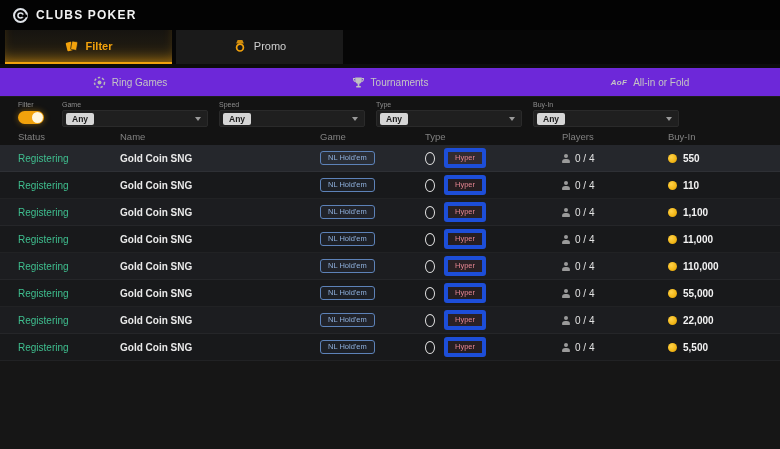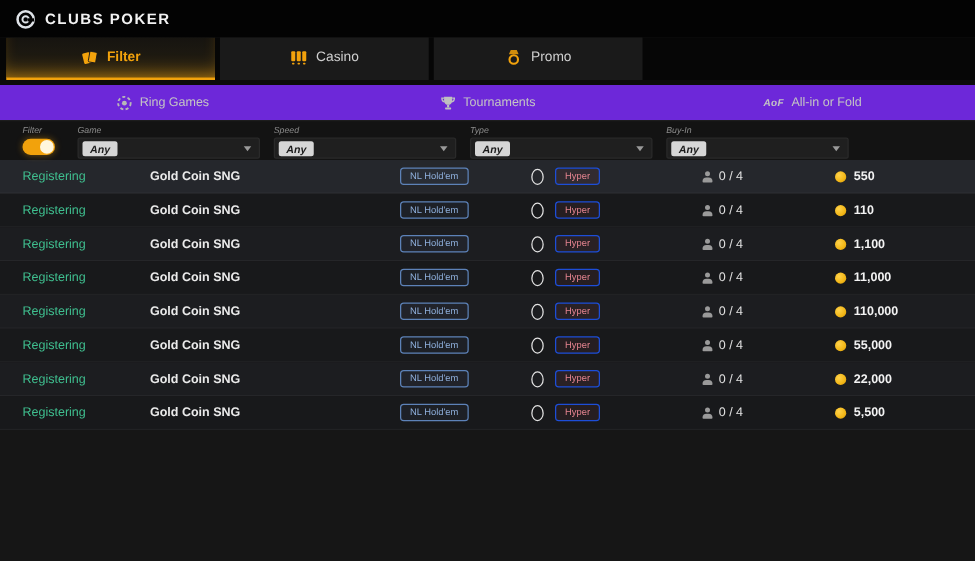--- a/index.html
+++ b/index.html
@@ -43,21 +43,21 @@
     flex:1 1 20%; display:flex; align-items:center; justify-content:center; gap:6px;
     font-size:10px; color:#c4c4c4; cursor:pointer; height:100%;
   }
   .subtab.active { color:#f2a20c; font-weight:700; }
   .subtab .sicon { width:13px; height:13px; display:inline-block; }
   .aof-glyph { font-size:8px; font-weight:700; font-style:italic; color:#c4c4c4; letter-spacing:.3px; }
 
   
   .filters {
     height:32px; background:#131313; display:flex; align-items:flex-start;
-    padding:3px 0 0 18px; border-top:1px solid #1d1d1d;font-style:italic;
+    padding:3px 0 0 18px; border-top:1px solid #1d1d1d;
   }
   .microlabel { font-size:7px; color:#8d8d8d; line-height:9px; display:block; }
   .toggle-wrap { width:34px; margin-right:10px; }
   .toggle {
     margin-top:2px; width:26px; height:13px; border-radius:7px; background:#f2a20c;
     position:relative; cursor:pointer; box-shadow:0 0 6px rgba(242,162,12,.45);
   }
   .toggle .knob {
     position:absolute; right:1px; top:1px; width:11px; height:11px; border-radius:50%;
     background:#fff6dd;
@@ -89,21 +89,21 @@
   }
   .tbody .trow:nth-child(odd) { background:#1c1d20; }
   .tbody .trow:first-child { background:#25272c; }
   .c-status { color:#3fbf8f; }
   .c-name { color:#eaeaea; font-weight:700; }
   .badge {
     display:inline-block; font-size:7.5px; font-weight:400; padding:2px 7px;
     border-radius:3px; line-height:1;
   }
   .badge-blue { color:#8fb0dd; border:1px solid #5d82b8; background:rgba(93,130,184,.07); }
-  .badge-red  { color:#e58490; border:1px solid #1d4ed8; background:rgba(224,96,110,.07); }
+  .badge-red  { color:#e58490; border:4px solid #1d4ed8; background:rgba(224,96,110,.07); }
   .c-type { display:flex; align-items:center; gap:9px; }
   .ring-icon {
     width:10px; height:13px; border:1.6px solid #e2e2e2; border-radius:50%;
     display:inline-block; flex:0 0 auto;
   }
   .c-players { display:flex; align-items:center; gap:5px; color:#e2e2e2; }
   .person-icon { width:8px; height:9px; position:relative; display:inline-block; }
   .person-icon::before {
     content:""; position:absolute; left:2px; top:0; width:4px; height:4px;
     border-radius:50%; background:#9a9a9a;
@@ -132,33 +132,20 @@
     <span class="brand-name">CLUBS POKER</span>
   </div>
 
   <div class="maintabs">
     <div class="maintab active">
       <svg class="ticon" viewBox="0 0 14 14">
         <rect x="1.5" y="3.2" width="6" height="8.6" rx="1" fill="#f2a20c" transform="rotate(-14 4.5 7.5)"></rect>
         <rect x="6.2" y="2.4" width="6" height="8.6" rx="1" fill="#f2a20c" stroke="#1a1a1a" stroke-width="0.7" transform="rotate(10 9.2 6.7)"></rect>
       </svg>
       <span>Filter</span>
-    </div>
-    <div class="maintab">
-      <svg class="ticon" viewBox="0 0 14 14">
-        <g fill="#f2a20c">
-          <rect x="1" y="2" width="3.2" height="8" rx="0.8"></rect>
-          <rect x="5.4" y="2" width="3.2" height="8" rx="0.8"></rect>
-          <rect x="9.8" y="2" width="3.2" height="8" rx="0.8"></rect>
-          <rect x="1.6" y="11.2" width="2" height="1.4" rx="0.6"></rect>
-          <rect x="6" y="11.2" width="2" height="1.4" rx="0.6"></rect>
-          <rect x="10.4" y="11.2" width="2" height="1.4" rx="0.6"></rect>
-        </g>
-      </svg>
-      <span>Casino</span>
     </div>
     <div class="maintab">
       <svg class="ticon" viewBox="0 0 14 14">
         <path d="M4.6 1h4.8l1.5 3.4H3.1z" fill="#f2a20c" opacity="0.85"></path>
         <circle cx="7" cy="8.6" r="3.4" fill="none" stroke="#f2a20c" stroke-width="1.7"></circle>
       </svg>
       <span>Promo</span>
     </div>
   </div>
   <div class="tabgap"></div>
@@ -216,20 +203,28 @@
     </div>
     <div class="dd">
       <span class="microlabel">Buy-In</span>
       <div class="dd-box">
         <span class="chip">Any</span>
         <span class="caret"></span>
       </div>
     </div>
   </div>
 
+  <div class="thead tgrid">
+    <div>Status</div>
+    <div>Name</div>
+    <div>Game</div>
+    <div>Type</div>
+    <div>Players</div>
+    <div>Buy-In</div>
+  </div>
   <div class="tbody">
     <div class="trow tgrid">
       <div class="c-status">Registering</div>
       <div class="c-name">Gold Coin SNG</div>
       <div class="c-game">
         <span class="badge badge-blue">NL Hold'em</span>
       </div>
       <div class="c-type">
         <span class="ring-icon"></span>
         <span class="badge badge-red">Hyper</span>

